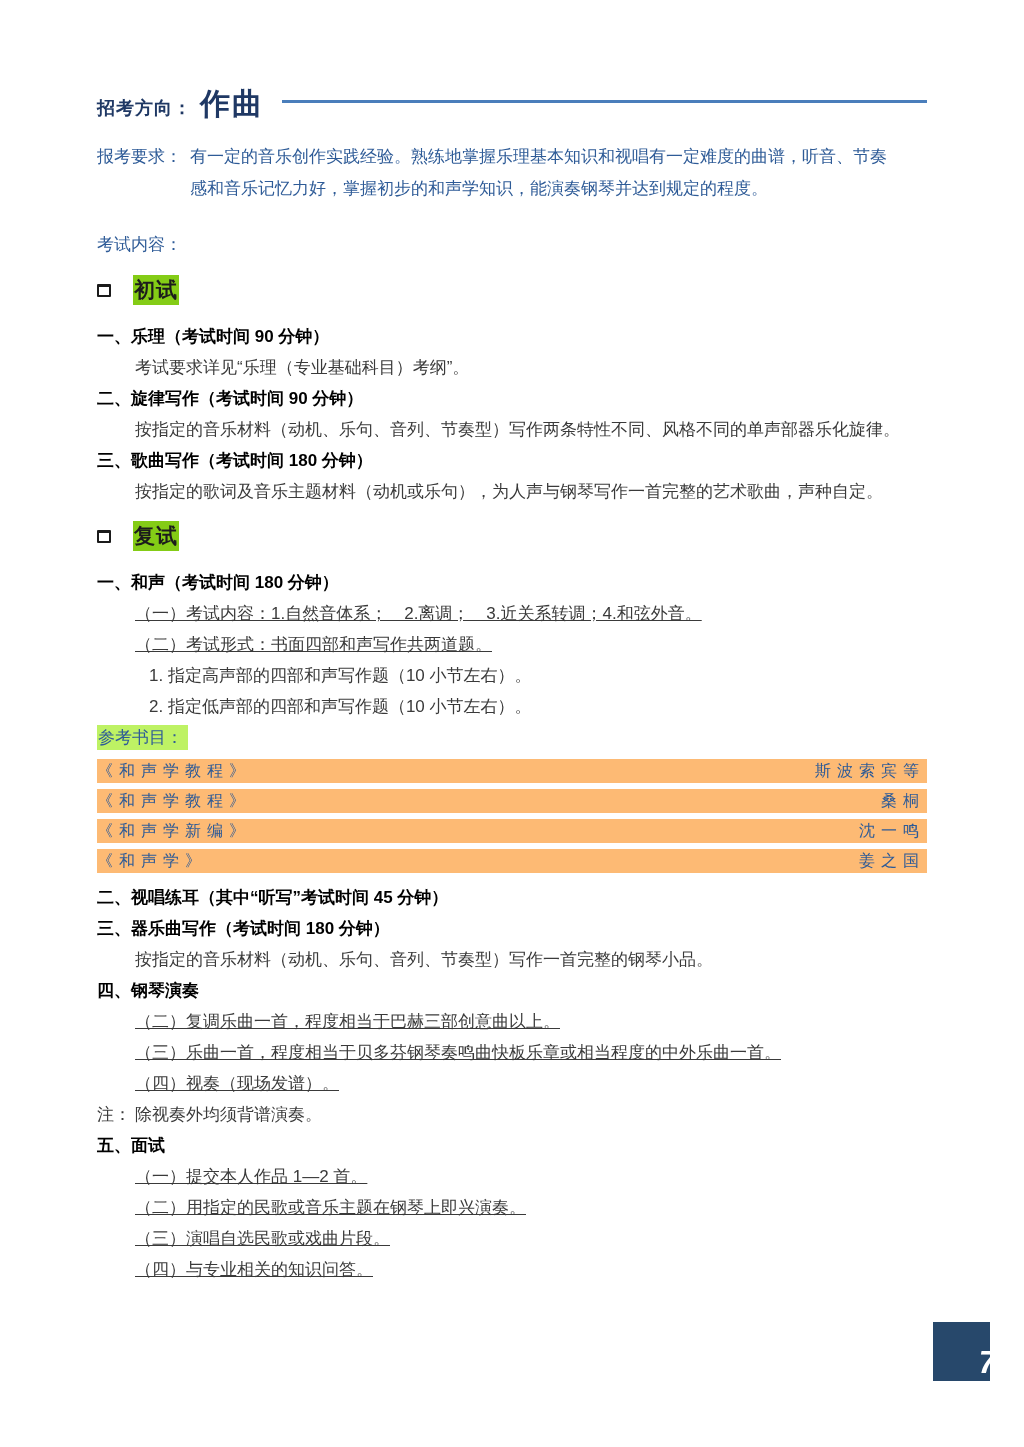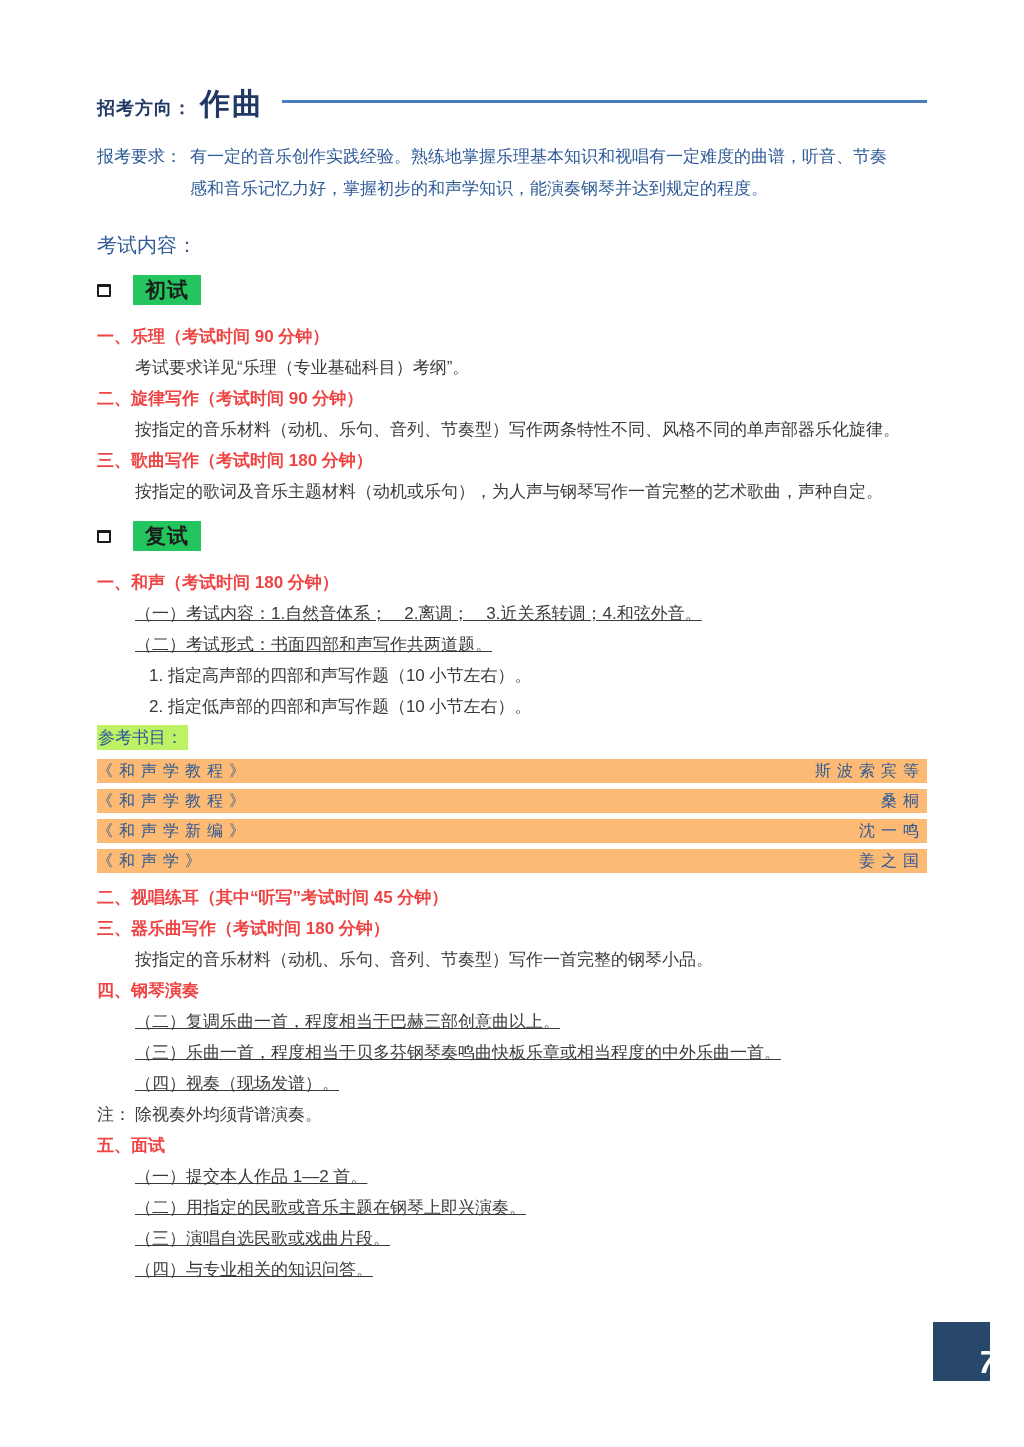--- a/index.html
+++ b/index.html
@@ -48,50 +48,50 @@
   .blue { color: #2e5b97; }
   .req-label {
     flex: none; width: 93px;
     font-size: 17px; line-height: 32px;
   }
   .req-text {
     width: 712px;
     font-size: 17px; line-height: 32px;
   }
   .exam-line {
-    font-size: 20px; line-height: 32px;
+    font-size: 17px; line-height: 32px;
     margin-bottom: 6px;
     margin-top: 24px;
   }
 
   
   .section-head {
     display: flex; align-items: center;
     margin: 14px 0 16px 0;
   }
   .box-icon {
     display: inline-block;
     width: 14px; height: 13px;
     border: 2px solid #1b1b1b;
     border-top-width: 3px;
     border-radius: 1px;
     flex: none;
   }
   .section-title {
     margin-left: 22px;
     font-size: 21px; font-weight: bold; color: #1c1c1c;
-    background: #22c55e;
-    padding: 1px 12px;
+    background: #84cc16;
+    padding: 1px 1px;
     letter-spacing: 1px;
     font-family: Liberation Serif, serif;
   }
 
   
   .line { font-size: 17px; line-height: 31px; }
-  .h    { font-weight: bold; color: #ef4444; }
+  .h    { font-weight: bold; color: #000000; }
   .b    { padding-left: 38px; }
   .sub  { padding-left: 38px; text-decoration: underline; }
   .num  { padding-left: 52px; }
   .note-row { display: flex; }
   .note-label { flex: none; width: 38px; }
 
   
   .ref-label-line { margin: 3px 0 9px 0; }
   .ref-label {
     display: inline-block;

